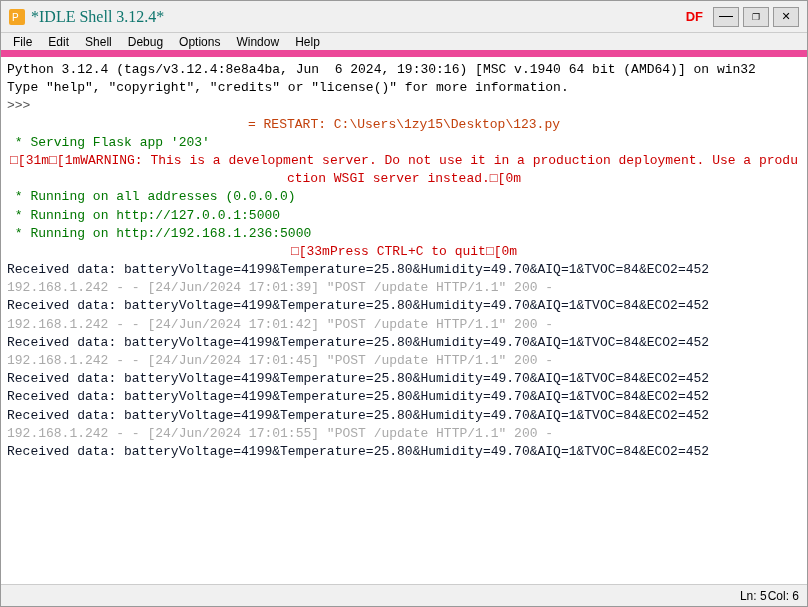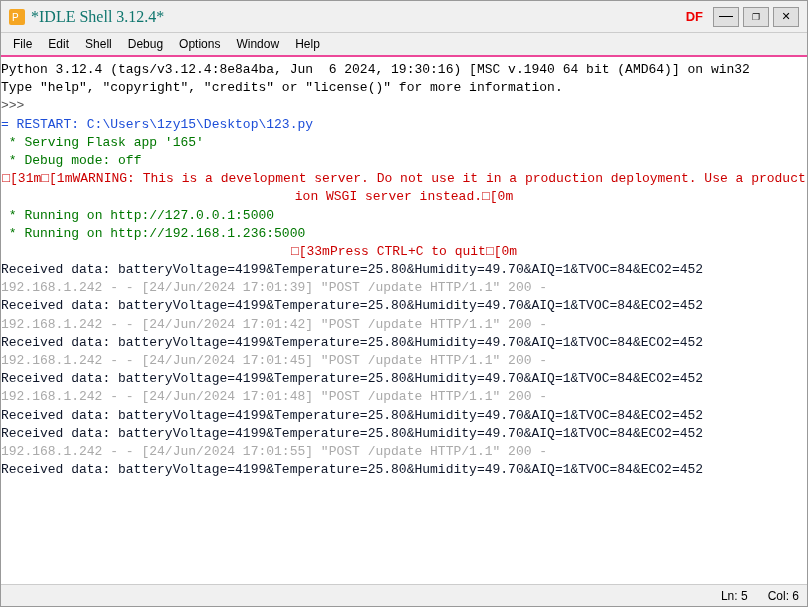--- a/index.html
+++ b/index.html
@@ -60,63 +60,63 @@
     .minimize-btn { font-size: 14px; line-height: 1; padding-bottom: 4px; }
     .df-badge {
       color: #e00;
       font-weight: bold;
       font-family: Arial, sans-serif;
       font-size: 13px;
       margin-right: 4px;
     }
     .menu-bar {
       background: #f0f0f0;
-      border-bottom: 2px solid #ec4899;
+      border-bottom: 7px solid #ec4899;
       height: 24px;
       display: flex;
       align-items: center;
       padding: 0 4px;
     }
     .menu-item {
       padding: 2px 8px;
       font-family: Arial, sans-serif;
       font-size: 12px;
       cursor: pointer;
       color: #000;
     }
     .shell-content {
       flex: 1;
       background: #ffffff;
-      padding: 4px 0;
+      padding: 4px 6px;
       overflow-y: auto;
       font-size: 13px;
       font-family: 'Courier New', Courier, monospace;
       color: #000;
       line-height: 1.4;
     }
     .line { white-space: pre-wrap; word-break: break-all; }
     .prompt { color: #555; }
-    .restart-line { color: #1d4ed8; }
+    .restart-line { color: #c2410c; text-align: center; }
     .flask-line { color: #007700; }
     .warning-line { color: #cc0000; text-align: center; }
     .running-line { color: #007700; }
     .received-line { color: #0f172a; }
     .http-line { color: #aaaaaa; }
     .status-bar {
       background: #f0f0f0;
       border-top: 1px solid #ccc;
       height: 22px;
       display: flex;
       align-items: center;
       justify-content: flex-end;
       padding: 0 8px;
       font-family: Arial, sans-serif;
       font-size: 12px;
       color: #000;
-      gap: 20px;
+      gap: 1px;
     }
   </style>
 </head>
 <body>
 
 <div class="window">
 
   <div class="title-bar">
     <svg class="title-bar-icon" viewBox="0 0 16 16">
       <rect width="16" height="16" fill="#f5a623" rx="2"></rect>
@@ -139,34 +139,33 @@
     <span class="menu-item">Options</span>
     <span class="menu-item">Window</span>
     <span class="menu-item">Help</span>
   </div>
 
   <div class="shell-content" id="shell-content">
   <div class="line ">Python 3.12.4 (tags/v3.12.4:8e8a4ba, Jun  6 2024, 19:30:16) [MSC v.1940 64 bit (AMD64)] on win32</div>
       <div class="line ">Type "help", "copyright", "credits" or "license()" for more information.</div>
       <div class="line prompt">&gt;&gt;&gt; </div>
       <div class="line restart-line">= RESTART: C:\Users\1zy15\Desktop\123.py</div>
-      <div class="line flask-line"> * Serving Flask app '165'</div>
-      <div class="line flask-line"> * Debug mode: off</div>
+      <div class="line flask-line"> * Serving Flask app '203'</div>
       <div class="line warning-line">□[31m□[1mWARNING: This is a development server. Do not use it in a production deployment. Use a production WSGI server instead.□[0m</div>
+      <div class="line running-line"> * Running on all addresses (0.0.0.0)</div>
       <div class="line running-line"> * Running on http://127.0.0.1:5000</div>
       <div class="line running-line"> * Running on http://192.168.1.236:5000</div>
       <div class="line warning-line">□[33mPress CTRL+C to quit□[0m</div>
       <div class="line received-line">Received data: batteryVoltage=4199&amp;Temperature=25.80&amp;Humidity=49.70&amp;AIQ=1&amp;TVOC=84&amp;ECO2=452</div>
       <div class="line http-line">192.168.1.242 - - [24/Jun/2024 17:01:39] "POST /update HTTP/1.1" 200 -</div>
       <div class="line received-line">Received data: batteryVoltage=4199&amp;Temperature=25.80&amp;Humidity=49.70&amp;AIQ=1&amp;TVOC=84&amp;ECO2=452</div>
       <div class="line http-line">192.168.1.242 - - [24/Jun/2024 17:01:42] "POST /update HTTP/1.1" 200 -</div>
       <div class="line received-line">Received data: batteryVoltage=4199&amp;Temperature=25.80&amp;Humidity=49.70&amp;AIQ=1&amp;TVOC=84&amp;ECO2=452</div>
       <div class="line http-line">192.168.1.242 - - [24/Jun/2024 17:01:45] "POST /update HTTP/1.1" 200 -</div>
       <div class="line received-line">Received data: batteryVoltage=4199&amp;Temperature=25.80&amp;Humidity=49.70&amp;AIQ=1&amp;TVOC=84&amp;ECO2=452</div>
-      <div class="line http-line">192.168.1.242 - - [24/Jun/2024 17:01:48] "POST /update HTTP/1.1" 200 -</div>
       <div class="line received-line">Received data: batteryVoltage=4199&amp;Temperature=25.80&amp;Humidity=49.70&amp;AIQ=1&amp;TVOC=84&amp;ECO2=452</div>
       <div class="line received-line">Received data: batteryVoltage=4199&amp;Temperature=25.80&amp;Humidity=49.70&amp;AIQ=1&amp;TVOC=84&amp;ECO2=452</div>
       <div class="line http-line">192.168.1.242 - - [24/Jun/2024 17:01:55] "POST /update HTTP/1.1" 200 -</div>
       <div class="line received-line">Received data: batteryVoltage=4199&amp;Temperature=25.80&amp;Humidity=49.70&amp;AIQ=1&amp;TVOC=84&amp;ECO2=452</div>
     </div>
 
   <div class="status-bar">
     <span>Ln: 5</span>
     <span>Col: 6</span>
   </div>

